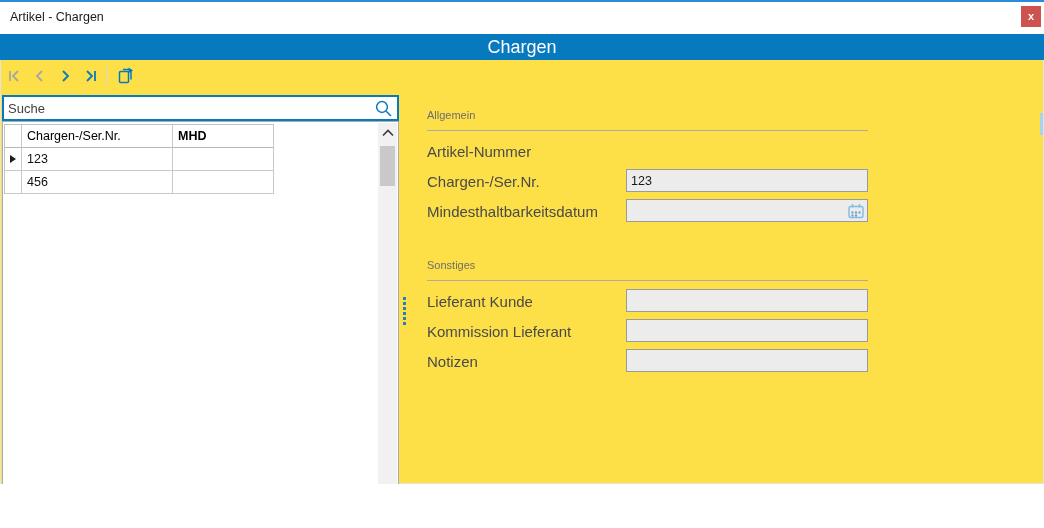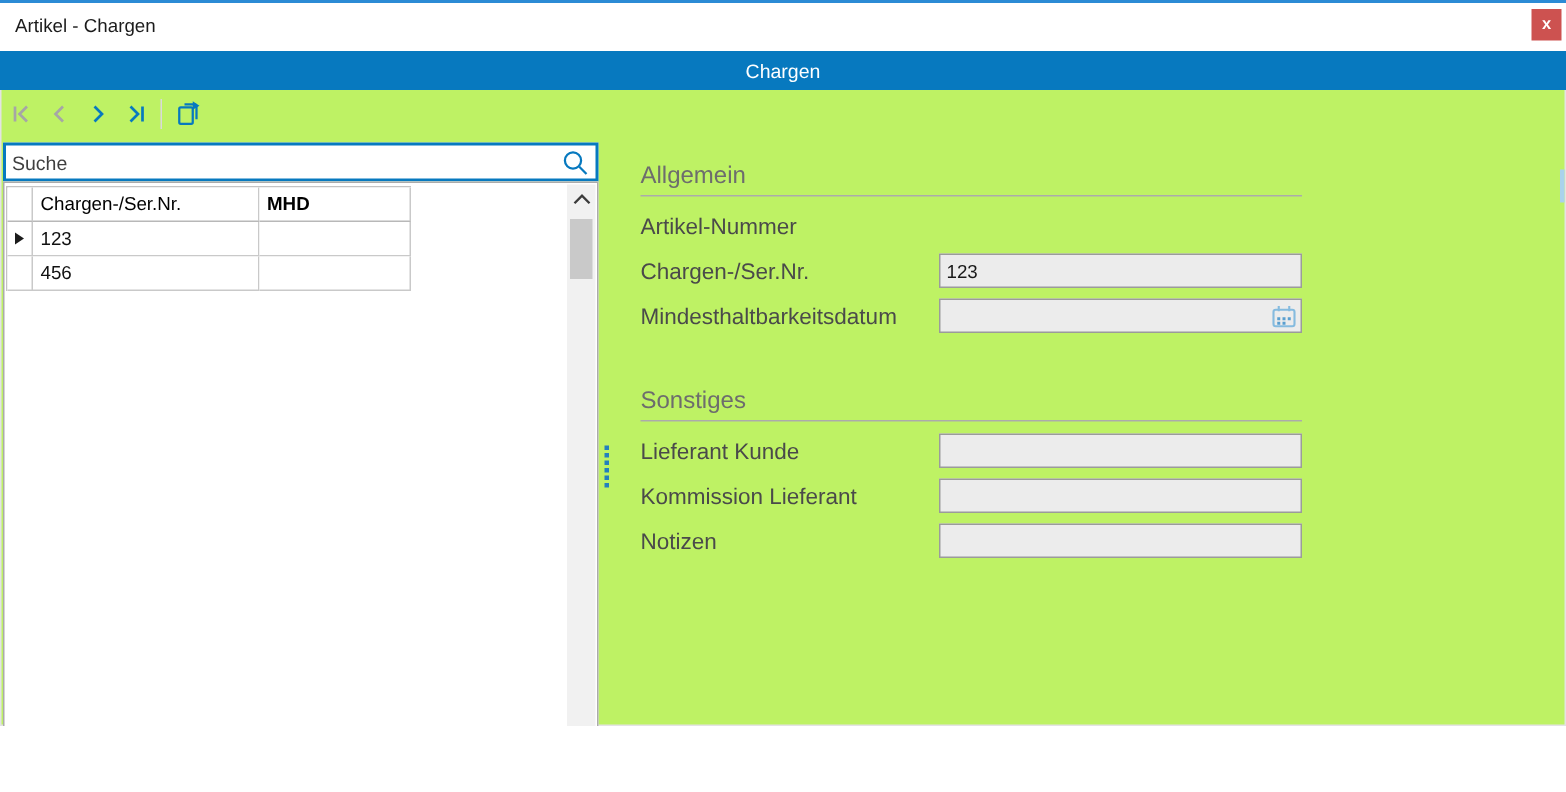--- a/index.html
+++ b/index.html
@@ -1,33 +1,33 @@
 <!DOCTYPE html>
 <html><head>
 <meta charset="utf-8">
 <style>
   html,body{margin:0;padding:0;background:#fff;}
   .window{
-    position:relative;width:1044px;height:484px;background:#bef264;
+    position:relative;width:1044px;height:484px;background:#fde047;
     font-family:"Liberation Sans",sans-serif;overflow:hidden;
     box-shadow:inset 0 0 0 1px #e3e3e3;
   }
   .top-strip{position:absolute;top:0;left:0;width:100%;height:2px;background:#2b8bd5;}
   
   .titlebar{position:absolute;top:2px;left:0;width:100%;height:32px;background:#fff;}
   .win-title{position:absolute;left:10px;top:8px;font-size:12.5px;color:#1b1b1b;}
   .close-btn{
     position:absolute;top:4px;right:3px;width:20px;height:21px;border:none;padding:0;
     background:#cd5250;color:#fff;font-size:11px;font-weight:bold;line-height:21px;
     text-align:center;cursor:pointer;font-family:"Liberation Sans",sans-serif;
   }
   
   .header-bar{
     position:absolute;top:34px;left:0;width:100%;height:26px;background:#0779bf;
-    color:#fff;font-size:13px;display:flex;align-items:center;justify-content:center;
+    color:#fff;font-size:18px;display:flex;align-items:center;justify-content:center;
   }
   
   .toolbar{position:absolute;top:62px;left:2px;height:28px;display:flex;align-items:center;}
   .tool-btn{width:25px;height:26px;background:transparent;border:none;padding:0;
     display:flex;align-items:center;justify-content:center;cursor:pointer;}
   .tb-sep{width:1px;height:20px;background:#d9d9d9;margin:0 5px;}
   
   .search-wrap{position:absolute;left:2px;top:95px;width:397px;height:26px;
     border:2px solid #0779bf;background:#fff;box-sizing:border-box;}
   .search-wrap input{
@@ -52,21 +52,21 @@
   
   .vscroll{position:absolute;top:1px;right:1px;width:19px;height:397px;background:#f1f1f1;}
   .vs-up,.vs-down{position:absolute;left:0;width:19px;height:17px;display:flex;align-items:center;justify-content:center;cursor:pointer;}
   .vs-up{top:1px;} .vs-down{bottom:1px;}
   .vs-thumb{position:absolute;left:2px;top:23px;width:15px;height:40px;background:#c9c9c9;cursor:pointer;}
   
   .splitter{position:absolute;left:403px;top:297px;width:4px;display:flex;flex-direction:column;gap:2px;cursor:col-resize;}
   .splitter span{width:3px;height:3px;background:#2280bd;}
   
   .form-panel{position:absolute;left:427px;top:0;width:441px;height:528px;}
-  .sec-title{position:absolute;left:0;font-size:16px;color:#6d6d6d;}
+  .sec-title{position:absolute;left:0;font-size:11px;color:#6d6d6d;}
   .sec-rule{position:absolute;left:0;width:441px;height:1px;background:#ababab;}
   .frow{position:absolute;left:0;width:441px;height:23px;}
   .flabel{position:absolute;left:0;top:4px;font-size:15px;color:#4a4a4a;white-space:nowrap;}
   .ffield{position:absolute;left:199px;top:0;width:242px;height:23px;box-sizing:border-box;
     background:#ececec;border:1px solid #9b9b9b;}
   .ffield input{position:absolute;left:0;top:0;width:100%;height:100%;border:none;outline:none;
     background:transparent;box-sizing:border-box;padding:0 4px;font-size:12.5px;color:#1a1a1a;
     font-family:"Liberation Sans",sans-serif;}
   .cal-icon{position:absolute;right:2px;top:2px;}
   

